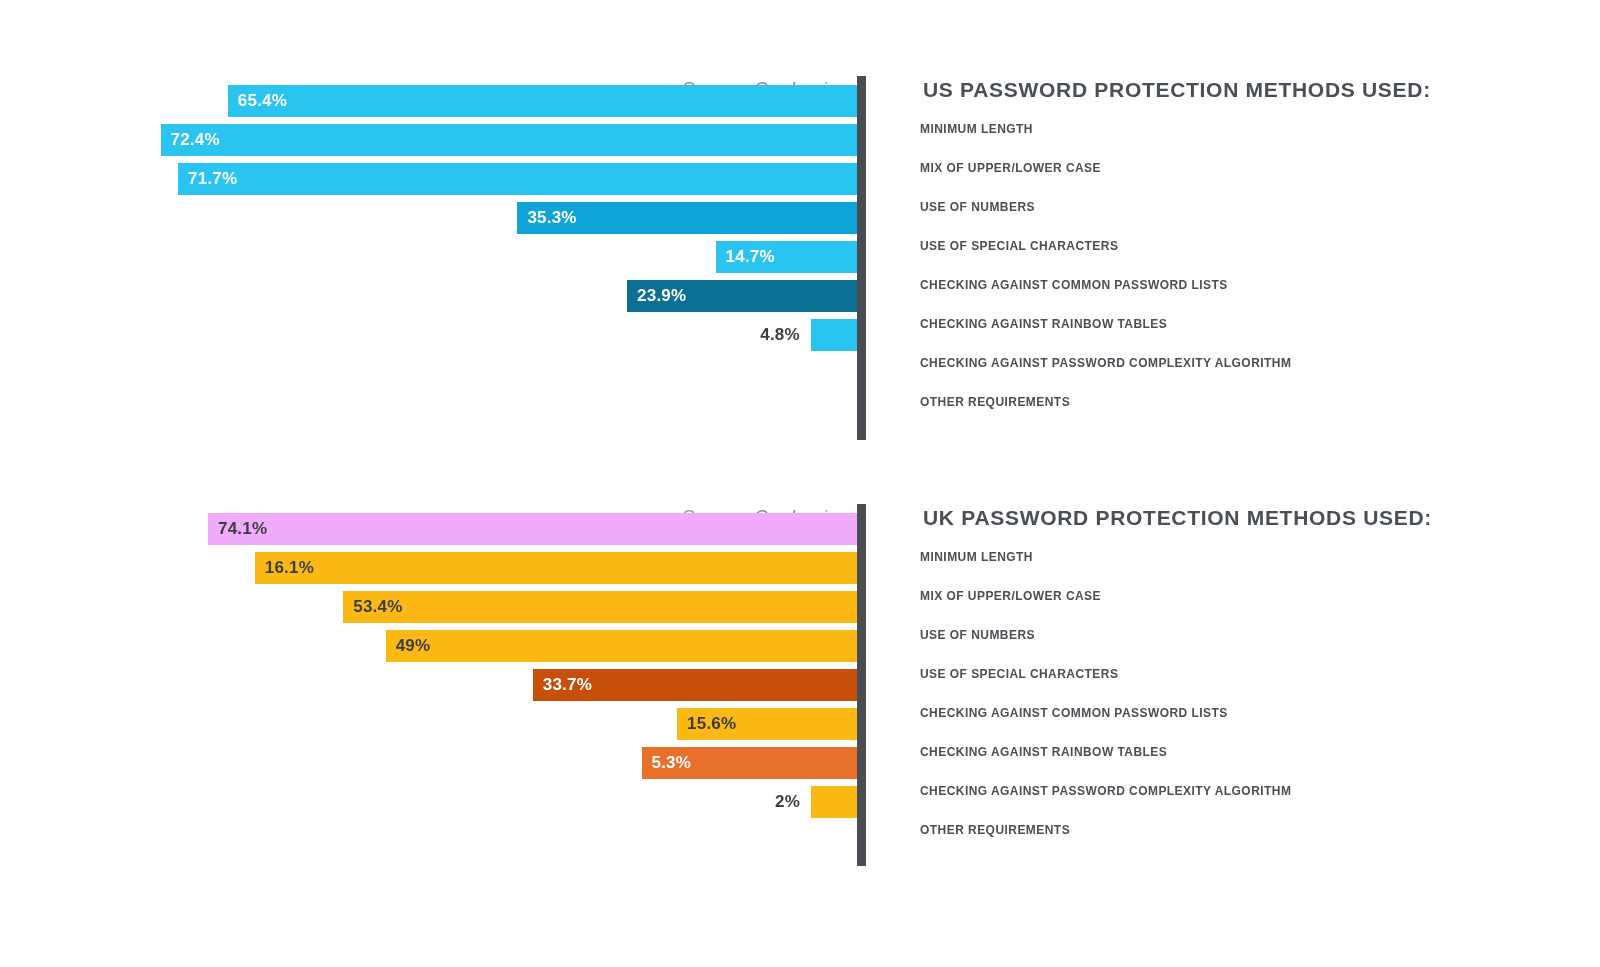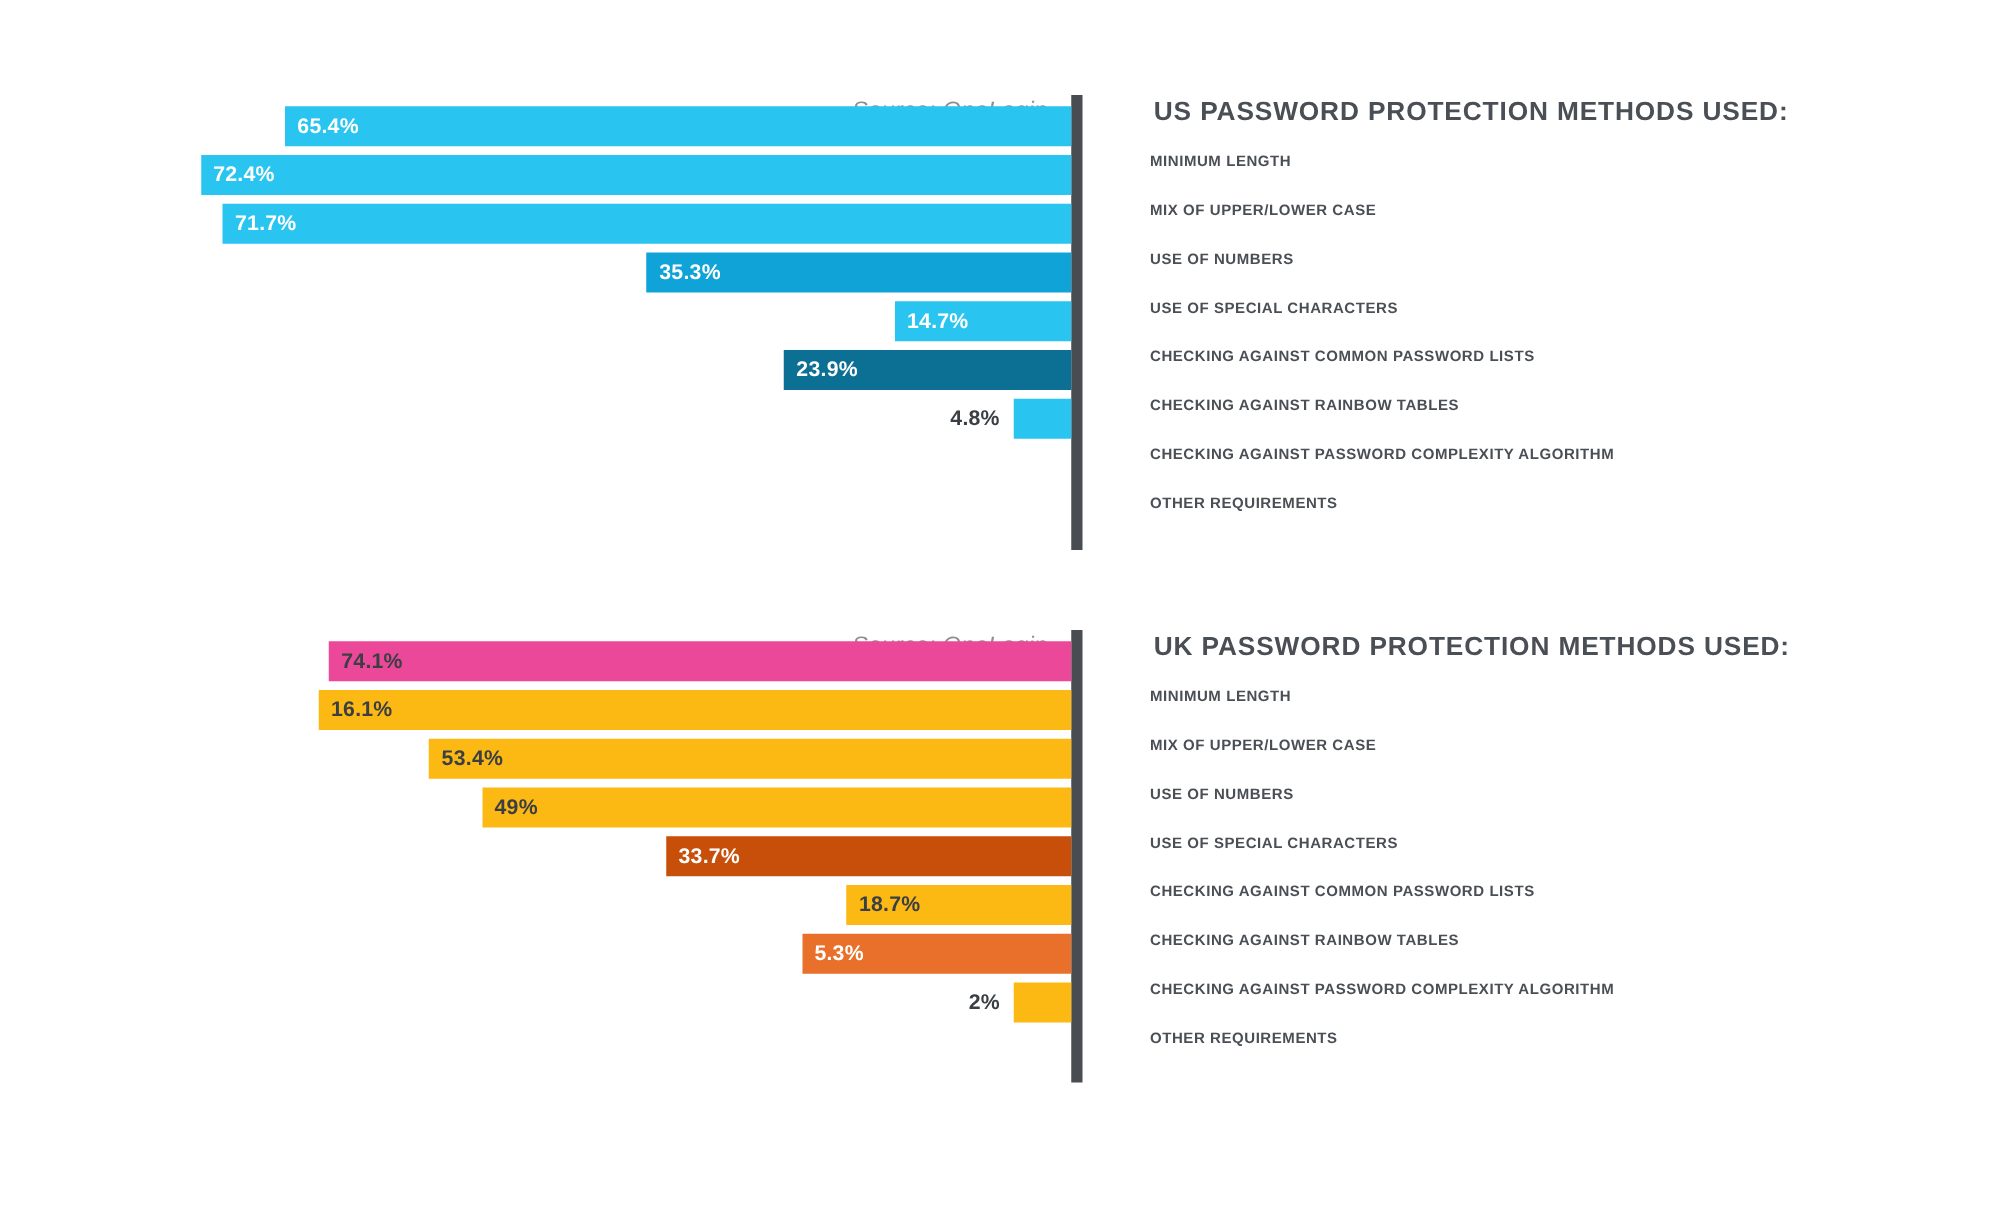--- a/index.html
+++ b/index.html
@@ -195,21 +195,21 @@
     </div>
   </section>
 
   <section class="panel" id="panel-uk">
 
     <div class="plot">
       <div class="source">Source: OneLogin</div>
       <div class="axis-rule"></div>
       <div class="bars" id="bars-uk">
           <div class="bar-row">
-            <div class="bar" style="background: #ec4899; width: 594px;">
+            <div class="bar" style="background: #f0abfc; width: 649px;">
               <span class="bar-value dark">74.1%</span>
             </div>
           </div>
           <div class="bar-row">
             <div class="bar" style="background: rgb(252, 184, 19); width: 602.212px;">
               <span class="bar-value dark">16.1%</span>
             </div>
           </div>
           <div class="bar-row">
             <div class="bar" style="background: rgb(252, 184, 19); width: 513.708px;">
@@ -221,21 +221,21 @@
               <span class="bar-value dark">49%</span>
             </div>
           </div>
           <div class="bar-row">
             <div class="bar" style="background: rgb(200, 79, 10); width: 324.194px;">
               <span class="bar-value light">33.7%</span>
             </div>
           </div>
           <div class="bar-row">
             <div class="bar" style="background: rgb(252, 184, 19); width: 179.894px;">
-              <span class="bar-value dark">18.7%</span>
+              <span class="bar-value dark">15.6%</span>
             </div>
           </div>
           <div class="bar-row">
             <div class="bar" style="background: rgb(232, 112, 42); width: 215.488px;">
               <span class="bar-value light">5.3%</span>
             </div>
           </div>
           <div class="bar-row">
             <div class="bar" style="background: rgb(252, 184, 19); width: 46px;">
               <span class="bar-value dark outside">2%</span>

